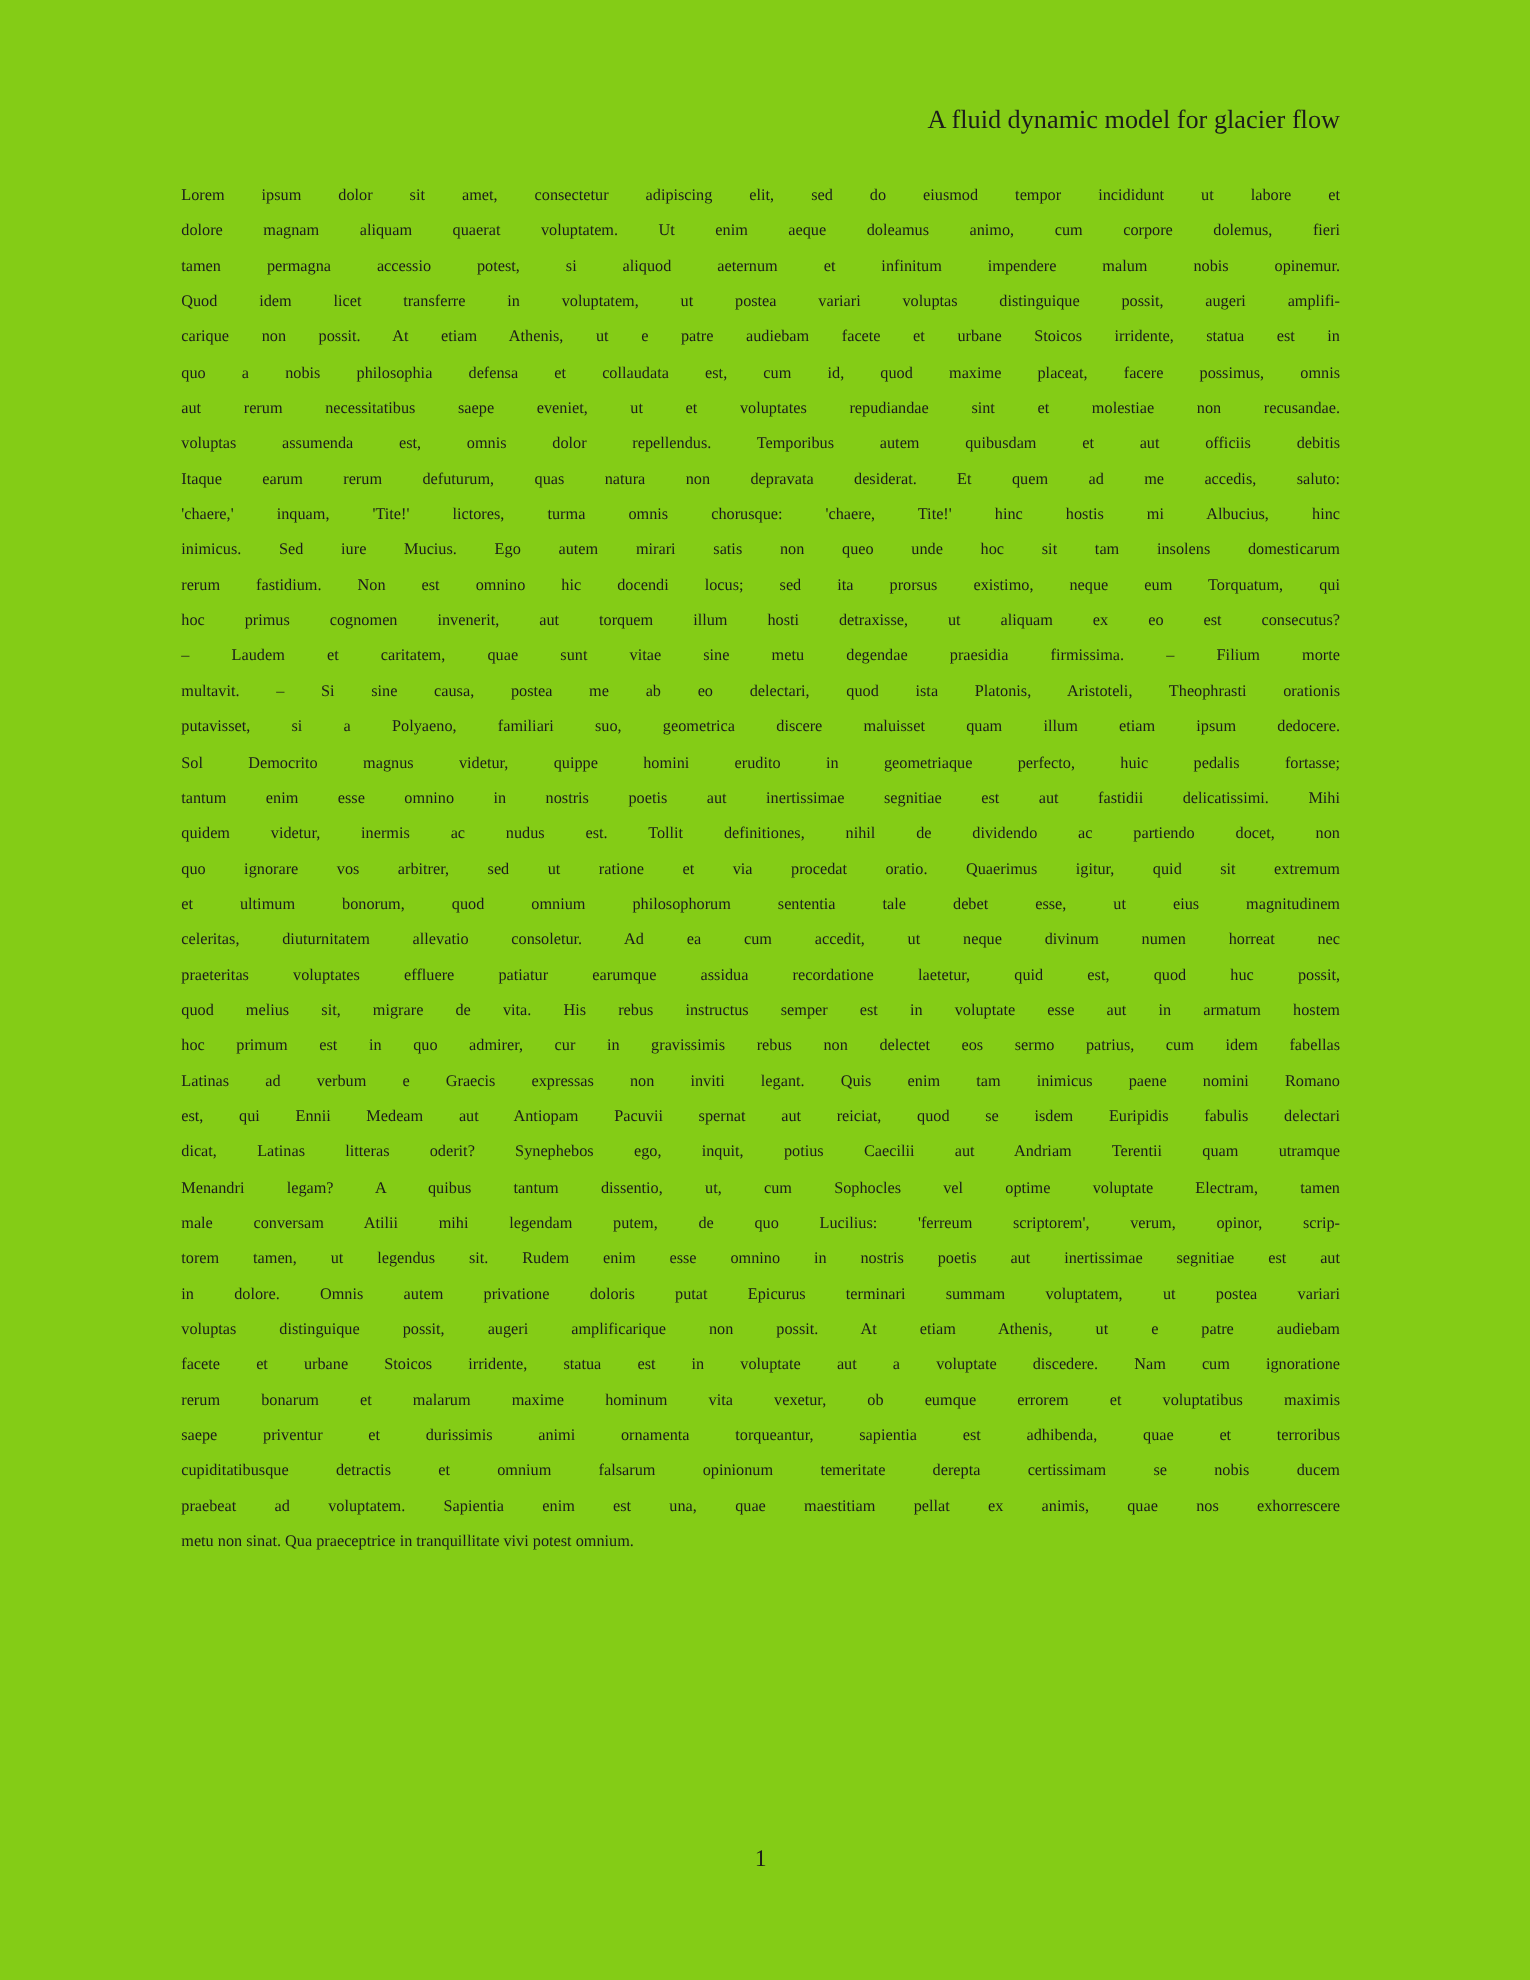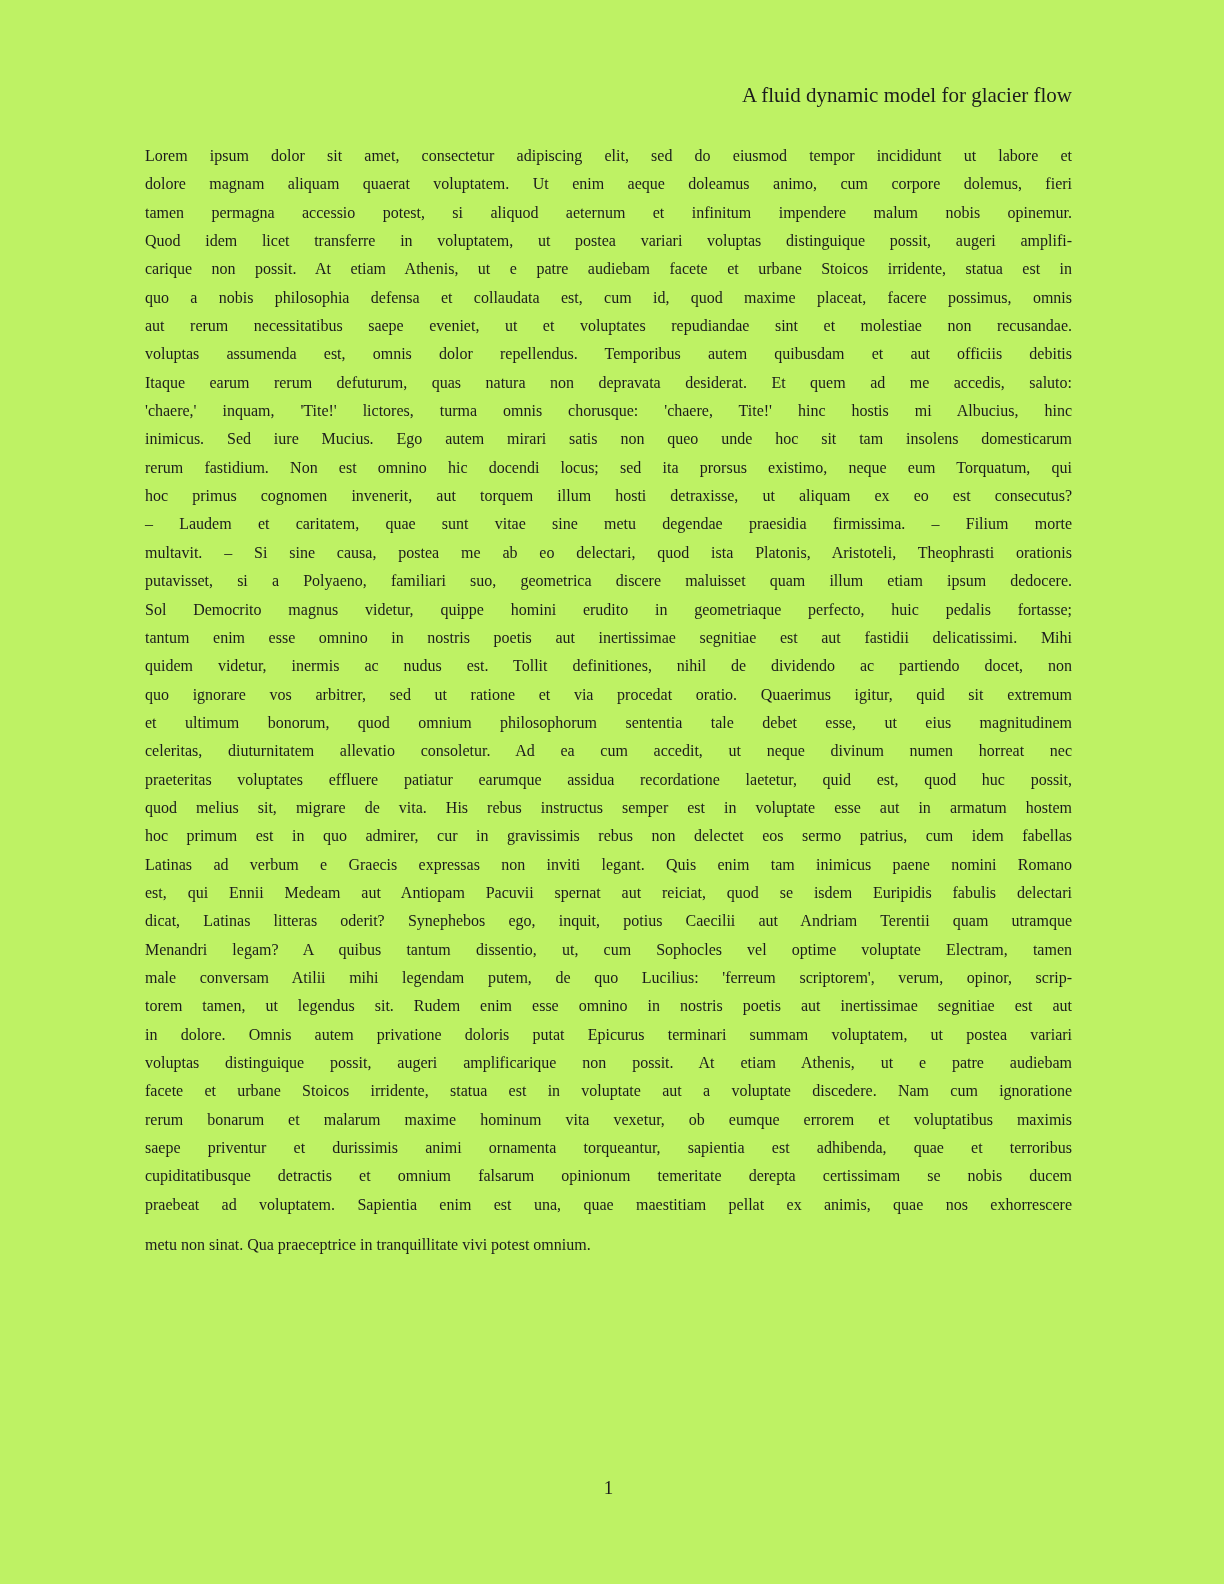--- a/index.html
+++ b/index.html
@@ -9,52 +9,51 @@
     height: 1584px;
     position: relative;
     font-family: "Liberation Serif", serif;
     color: #1c1c1c;
   }
   .page {
     position: absolute;
     left: 0; top: 0;
     width: 1224px;
     height: 1584px;
-    background: #bef264;
+    background: #84cc16;
     overflow: hidden;
   }
   .running-header {
     position: absolute;
     top: 82px;
     left: 145px;
     width: 927px;
     text-align: right;
     font-size: 21px;
     line-height: 26px;
     color: #1c1c1c;
   }
   .body-text {
     position: absolute;
     top: 142px;
     left: 145px;
     width: 927px;
   }
   .body-text .line {
-    font-size: 16px;
+    font-size: 13px;
     line-height: 28.35px;
     height: 28.35px;
     white-space: nowrap;
     text-align: justify;
     text-align-last: justify;
     overflow: visible;
   }
   .body-text .line.last {
     text-align: right;
     text-align-last: left;
-    margin-top: 12px;
   }
   .page-number {
     position: absolute;
     top: 1477px;
     left: 145px;
     width: 927px;
     text-align: center;
     font-size: 19px;
     color: #1c1c1c;
   }

